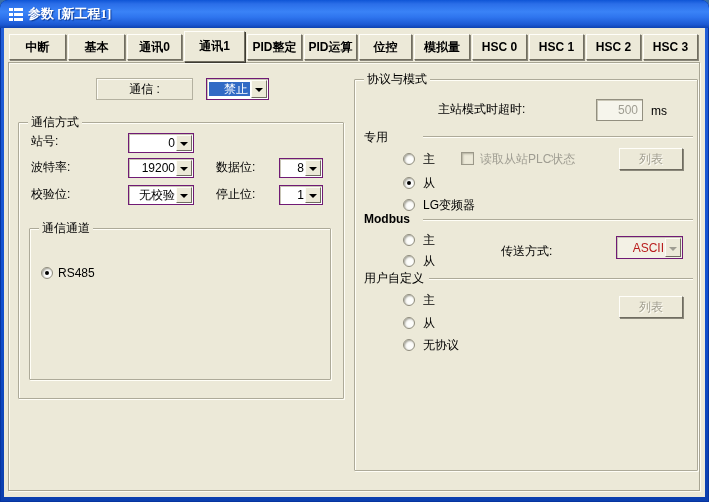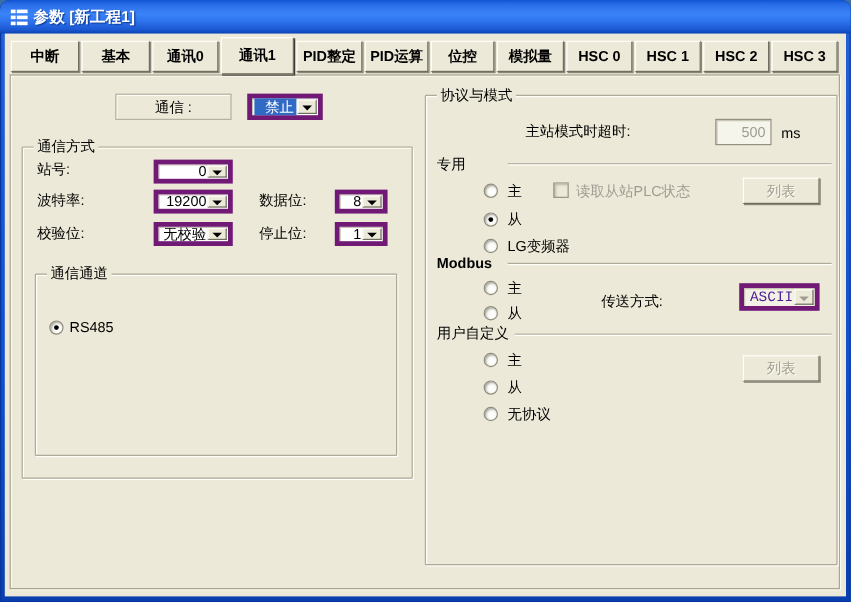--- a/index.html
+++ b/index.html
@@ -8,21 +8,21 @@
 
   .window{position:relative;width:709px;height:502px;margin:0;
     background:linear-gradient(180deg,#2460d8 0%,#1150cf 60%,#0b3fae 100%);
     border-radius:8px 8px 0 0;overflow:hidden;
     box-shadow:inset 0 0 0 1px #0735a0;}
   .titlebar{position:absolute;left:0;top:0;width:709px;height:28px;
     background:linear-gradient(180deg,#0f55d6 0%,#2b6ee8 14%,#3a83f7 42%,#2e74ee 62%,#1b58d2 88%,#0d42b0 100%);
     border-radius:8px 8px 0 0;display:flex;align-items:center;padding:0 6px;}
   .title-icon{width:16px;height:15px;margin:0 4px 0 2px;flex:0 0 auto;}
   .title-text{color:#fff;font-weight:bold;font-size:13px;
-    text-shadow:1px 1px 1px #0b3a96;white-space:nowrap;}
+    text-shadow:1px 1px 1px #0b3a96;white-space:nowrap;font-family:Liberation Serif, serif;}
 
   .client{position:absolute;left:4px;top:28px;width:701px;height:469px;background:#ece9d8;}
 
   
   .tabbar{position:absolute;left:5px;top:4px;height:29px;display:flex;align-items:flex-start;}
   .tab{height:26px;margin-top:2px;background:#ece9d8;border:1px solid;
     border-color:#fffef9 #716e60 #716e60 #fffef9;box-shadow:1px 1px 0 #8a877a;
     margin-right:2px;font-weight:bold;font-size:12px;color:#000;
     display:flex;align-items:center;justify-content:center;cursor:default;}
   .tab.selected{height:31px;margin-top:-1px;position:relative;z-index:2;
@@ -40,31 +40,31 @@
     box-shadow:1px 1px 0 #fffef7, inset 1px 1px 0 #fffef7;}
   .gtitle{position:absolute;top:-7px;left:9px;background:#ece9d8;padding:0 3px;
     font-size:12px;line-height:13px;white-space:nowrap;}
 
   .sepline{position:absolute;height:2px;border-top:1px solid #adaa99;border-bottom:1px solid #fffef7;}
 
   .staticbox{position:absolute;border:1px solid #b4b1a0;box-shadow:inset 1px 1px 0 #fdfcf5;
     display:flex;align-items:center;justify-content:center;font-size:12px;}
 
   
-  .combo{position:absolute;background:#fff;border:4px solid #701a75;
+  .combo{position:absolute;background:#fff;border:1px solid #701a75;
     box-shadow:inset 1px 1px 0 #c7c4b4;}
   .combo .val{position:absolute;left:4px;top:50%;transform:translateY(-50%);
     right:18px;font-size:12px;line-height:14px;white-space:nowrap;overflow:hidden;}
   .combo .val.hl{left:2px;background:#316ac5;color:#fff;padding:0 2px;}
   .combo .arrow-btn{position:absolute;top:1px;right:1px;bottom:1px;width:16px;
     background:#ece9d8;border:1px solid;border-color:#fdfcf5 #6f6c60 #6f6c60 #fdfcf5;}
   .combo .arrow-btn::after{content:"";position:absolute;left:50%;top:50%;
     margin:-1px 0 0 -4px;border:4px solid transparent;border-top:4px solid #000;}
   .combo.disabled{background:#f3f1e5;}
-  .combo.disabled .val{color:#4c1d95;font-family:Liberation Mono, monospace;}
+  .combo.disabled .val{color:#b91c1c;}
   .combo.disabled .arrow-btn::after{border-top-color:#9f9d92;}
 
   .textinput{position:absolute;background:#f6f5ec;border:1px solid #928f80;
     box-shadow:inset 1px 1px 0 #c9c6b6;font-size:12px;color:#9f9d92;
     line-height:20px;padding:0 4px;}
 
   
   .radio{position:absolute;width:12px;height:12px;border-radius:50%;background:#fdfdfb;
     border:1px solid #8f8c7d;box-shadow:inset 1px 1px 2px rgba(90,88,70,.55);}
   .radio.checked::after{content:"";position:absolute;left:3px;top:3px;width:4px;height:4px;

